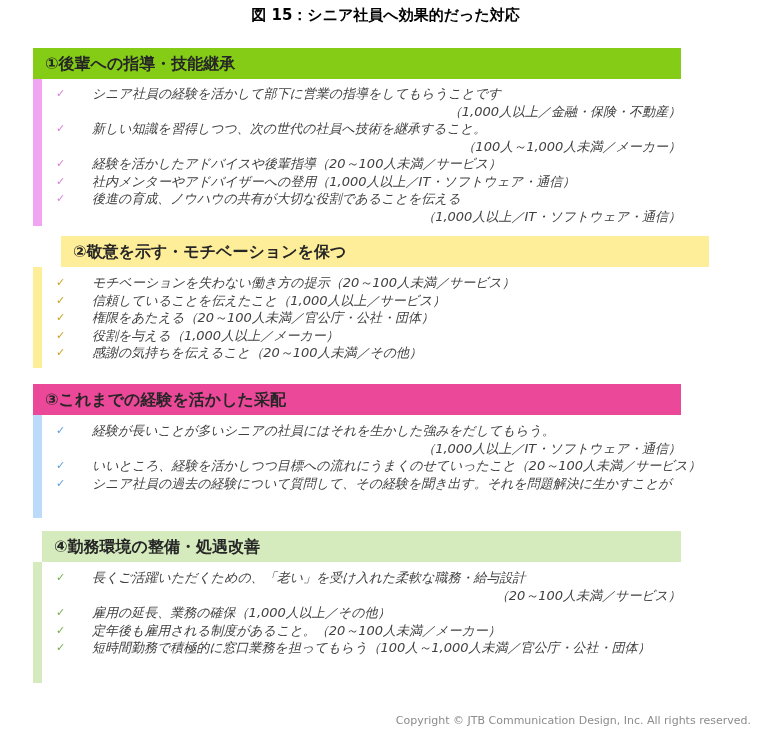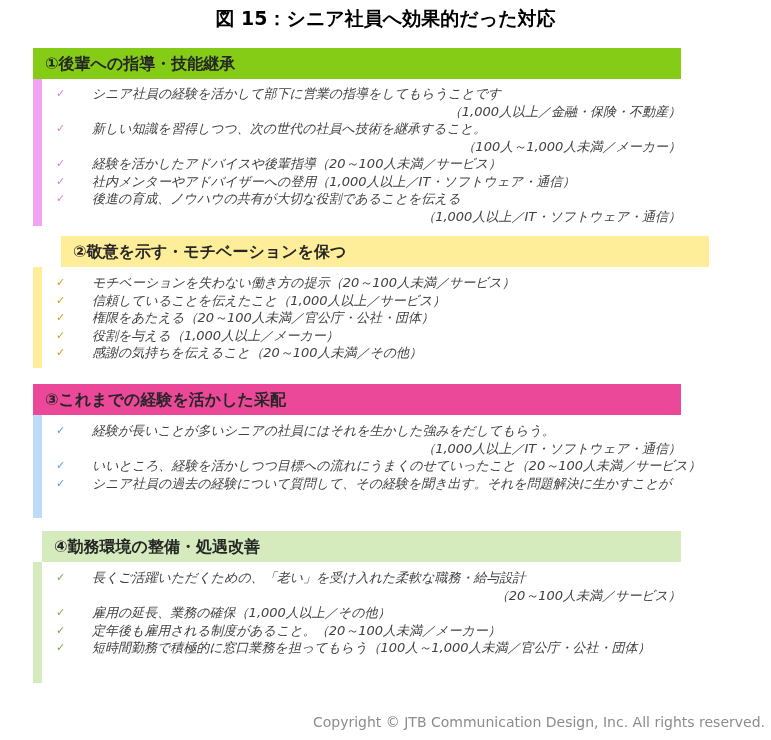--- a/index.html
+++ b/index.html
@@ -1,29 +1,29 @@
 <!DOCTYPE html>
 <html><head>
 <meta charset="utf-8">
 <style>
   html, body { margin:0; padding:0; background:#ffffff; }
   body { width:771px; height:740px; position:relative; overflow:hidden;
          font-family:"DejaVu Sans", "Liberation Sans", sans-serif; color:#404040; }
   .title { position:absolute; top:6px; left:0; width:771px; text-align:center;
-           font-size:19px; font-weight:bold; color:#000; letter-spacing:0px; }
+           font-size:15px; font-weight:bold; color:#000; letter-spacing:0px; }
   .section { position:absolute; left:33px; width:648px; }
   .sec-header { height:31px; line-height:31px; padding-left:12px; font-size:16px;
                 font-weight:bold; color:#262626; box-sizing:border-box; }
   .strip { position:absolute; left:0; width:9px; }
   .items { position:absolute; left:9px; right:0; }
   .item { position:relative; padding-left:50px; font-size:13px; line-height:17.5px; color:#404040; }
   .check { position:absolute; left:14px; top:0; font-size:11px; }
   .item-line { display:block; white-space:nowrap;font-style:italic; }
   .sub { padding-left:14px;text-align:right; }
-  .footer { position:absolute; right:6px; top:714px; font-size:14px; color:#8c8c8c;
+  .footer { position:absolute; right:20px; top:714px; font-size:11px; color:#8c8c8c;
             font-family:"DejaVu Sans", sans-serif; }
 </style>
 </head>
 <body>
 
 <div class="title">図 15：シニア社員へ効果的だった対応</div>
 
 <div class="section" style="top:48px; height:178px;">
   <div class="sec-header" style="background:#84cc16;">①後輩への指導・技能継承</div>
   <div class="strip" style="top:31px; height:147px; background:#F0A4F2;"></div>

